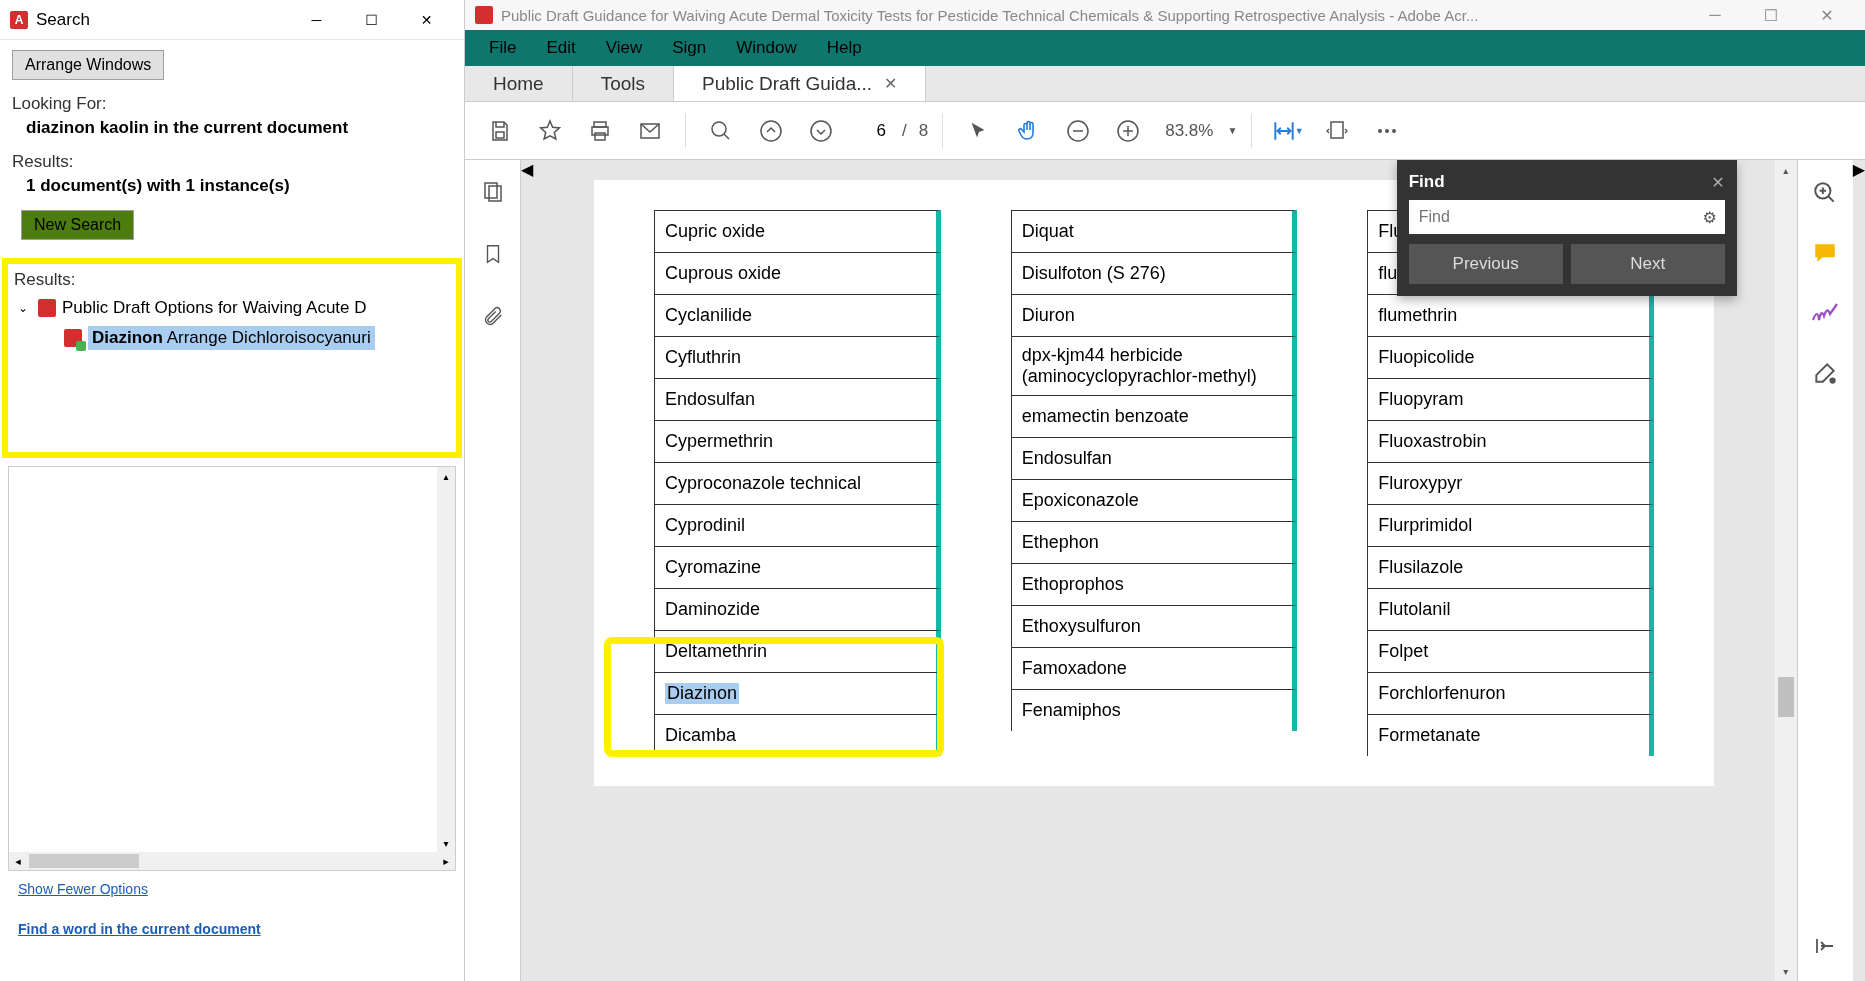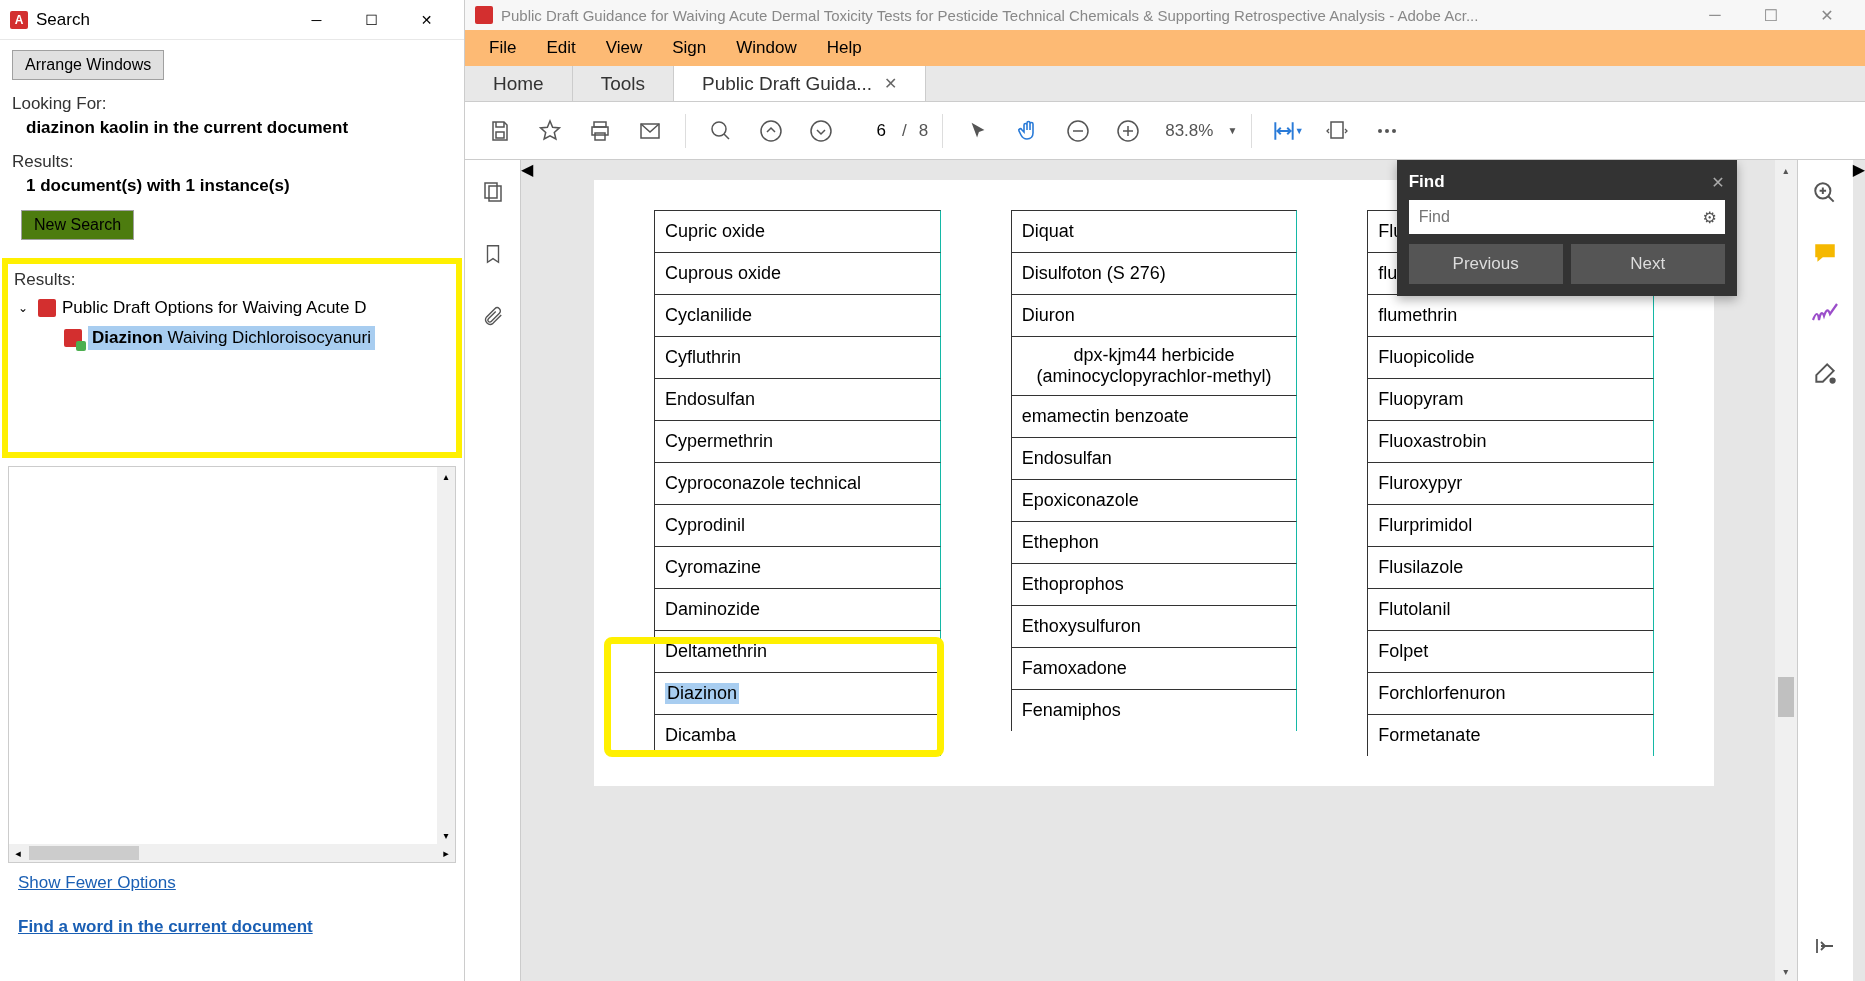--- a/index.html
+++ b/index.html
@@ -39,31 +39,31 @@
 .results-scroll-area .hscroll .thumb { width: 110px; height: 14px; background: #ccc; margin-left: 2px; }
 .results-scroll-area .vscroll { position: absolute; top: 0; right: 0; bottom: 18px; width: 18px; background: #f0f0f0; }
 .results-scroll-area .vscroll .varrow { height: 18px; display: flex; align-items: center; justify-content: center; font-size: 10px; cursor: pointer; }
 .results-scroll-area .vscroll .var-up { position: absolute; top: 0; left: 0; right: 0; }
 .results-scroll-area .vscroll .var-dn { position: absolute; bottom: 0; left: 0; right: 0; }
 
 .search-footer { padding: 10px 18px 20px 18px; }
 .collapse-row { display: flex; align-items: center; margin-bottom: 22px; }
 .collapse-row input { width: 18px; height: 18px; margin-right: 8px; }
 .collapse-row label { font-size: 17px; }
-.link-blue { color: #1a5fb4; font-size: 17px; cursor: pointer; display: block; margin-bottom: 24px; text-decoration: underline; }
+.link-blue { color: #1a5fb4; font-size: 14px; cursor: pointer; display: block; margin-bottom: 24px; text-decoration: underline; }
 .link-blue.bold { font-weight: bold; }
 
 
 .acrobat-window { flex: 1; display: flex; flex-direction: column; position: relative; }
 .acrobat-titlebar { height: 30px; display: flex; align-items: center; padding: 0 10px; background: #f7f7f7; }
 .acrobat-titlebar .app-icon { width: 18px; height: 18px; background: #d32f2f; border-radius: 2px; margin-right: 8px; }
 .acrobat-titlebar .title { font-size: 15px; color: #888; flex: 1; white-space: nowrap; overflow: hidden; text-overflow: ellipsis; }
 .acrobat-titlebar .win-btn { width: 56px; height: 28px; display: flex; align-items: center; justify-content: center; color: #888; cursor: pointer; }
 
-.menubar { height: 36px; display: flex; align-items: center; padding: 0 12px; background: #fdba74; gap: 6px; }
+.menubar { height: 36px; display: flex; align-items: center; padding: 0 12px; background: #0f766e; gap: 6px; }
 .menubar .menu { padding: 4px 12px; font-size: 17px; cursor: pointer; }
 
 .tabbar { height: 36px; display: flex; align-items: stretch; background: #e8e8e8; border-bottom: 1px solid #ccc; }
 .tabbar .tab { display: flex; align-items: center; padding: 0 28px; font-size: 19px; color: #333; cursor: pointer; border-right: 1px solid #ccc; }
 .tabbar .tab.active { background: #fff; }
 .tabbar .tab .close-x { margin-left: 12px; font-size: 16px; color: #666; }
 
 .toolbar { height: 58px; display: flex; align-items: center; padding: 0 14px; background: #fff; border-bottom: 1px solid #ccc; gap: 8px; }
 .toolbar .tbtn { width: 42px; height: 42px; display: flex; align-items: center; justify-content: center; cursor: pointer; color: #555; font-size: 22px; }
 .toolbar .divider { width: 1px; height: 34px; background: #ddd; margin: 0 6px; }
@@ -76,21 +76,21 @@
 
 
 .content-area { flex: 1; display: flex; background: #e6e6e6; position: relative; }
 .left-rail { width: 56px; background: #fff; border-right: 1px solid #ccc; display: flex; flex-direction: column; align-items: center; padding-top: 18px; gap: 34px; }
 .left-rail .rail-icon { width: 28px; height: 28px; display: flex; align-items: center; justify-content: center; color: #555; font-size: 22px; cursor: pointer; }
 
 .doc-viewport { flex: 1; position: relative; overflow: hidden; }
 .doc-page { background: #fff; margin: 20px auto 0 auto; width: 1120px; padding: 30px 60px; position: relative; }
 .chem-columns { display: flex; gap: 70px; }
 .chem-col { flex: 1; position: relative; }
-.chem-cell { border-top: 1px solid #333; border-left: 1px solid #333; border-right: 1px solid #14b8a6; padding: 8px 10px; font-size: 18px; min-height: 42px; display: flex; align-items: center; text-align: center; }
+.chem-cell { border-top: 1px solid #333; border-left: 1px solid #333; border-right: 5px solid #14b8a6; padding: 8px 10px; font-size: 18px; min-height: 42px; display: flex; align-items: center; }
 .chem-cell .hl-text { background: #a8cdf0; padding: 0 2px; }
 
 .doc-highlight-box { position: absolute; border: 7px solid #fff000; border-radius: 8px; pointer-events: none; }
 
 
 .find-bar { position: absolute; top: 0; right: 38px; width: 340px; background: #333; color: #fff; padding: 12px; z-index: 20; box-shadow: 0 4px 10px rgba(0,0,0,0.3); }
 .find-bar .find-header { display: flex; justify-content: space-between; align-items: center; margin-bottom: 8px; }
 .find-bar .find-title { font-size: 17px; font-weight: bold; }
 .find-bar .find-close { cursor: pointer; color: #aaa; font-size: 16px; }
 .find-bar .find-input-row { display: flex; align-items: center; background: #fff; margin-bottom: 10px; }
@@ -136,21 +136,21 @@
 
   <div class="results-section">
     <div class="results-header">Results:</div>
     <div class="result-doc">
       <span class="chevron">⌄</span>
       <span class="pdf-icon"></span>
       <span class="doc-name">Public Draft Options for Waiving Acute D</span>
     </div>
     <div class="result-item">
       <span class="find-icon"></span>
-      <span class="snippet"><span class="match">Diazinon</span><span> Waiving Dichloroisocyanuri</span></span>
+      <span class="snippet"><span class="match">Diazinon</span><span> Arrange Dichloroisocyanuri</span></span>
     </div>
   </div>
 
   <div class="results-scroll-area">
     <div class="vscroll">
       <div class="varrow var-up">▴</div>
       <div class="varrow var-dn">▾</div>
     </div>
     <div class="hscroll">
       <span class="arrow">◂</span>

